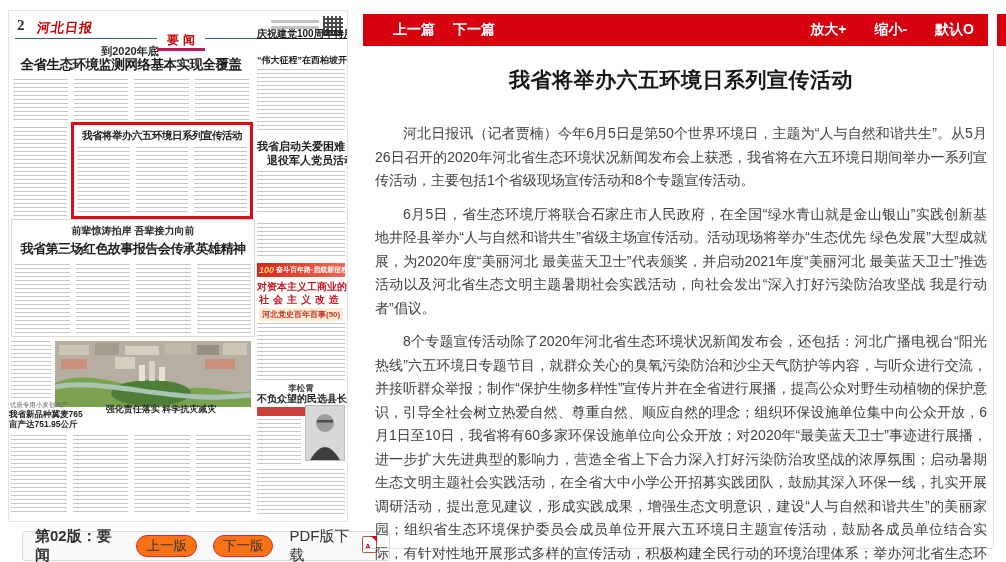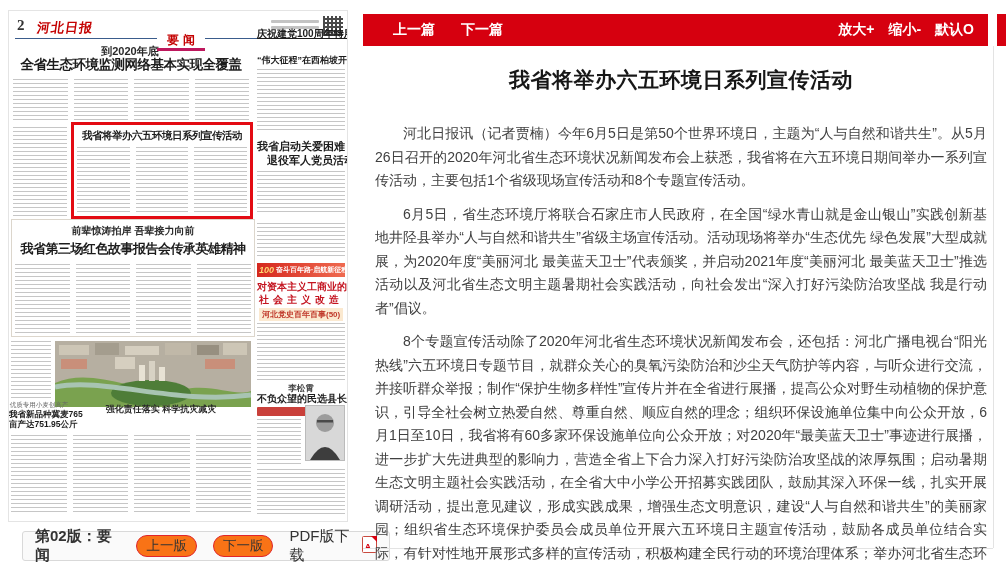--- a/index.html
+++ b/index.html
@@ -79,21 +79,21 @@
     gap:16px; padding:0 12px; }
   .pb-label { font-size:15px; font-weight:700; color:#333; }
   .pill { font-size:13.5px; color:#333; border:1px solid #e0252c; border-radius:13px;
     padding:1px 9px; background:#f97316; cursor:pointer; white-space:nowrap; }
   .pb-pdf { font-size:15px; color:#333; cursor:pointer; display:flex; align-items:center; gap:4px; }
 
   
   #toolbar { left:363px; top:14px; width:625px; height:32px; background:#d6000f;
     color:#fff; display:flex; align-items:center; justify-content:space-between;
     padding:0 14px 0 30px; font-weight:700; font-size:14px; }
-  .tb-group { display:flex; gap:26px; }
+  .tb-group { display:flex; gap:18px; }
   .tb-btn { cursor:pointer; white-space:nowrap; }
   #toolbar-sliver { left:997px; top:14px; width:9px; height:32px; background:#d6000f; }
   #panel-rborder { left:993px; top:46px; width:1px; height:502px; background:#e3e3e3; }
   #panel-bborder { left:363px; top:548px; width:630px; height:1px; background:#e3e3e3; }
   #article { left:375px; top:62px; width:612px; }
   #article h1 { text-align:center; font-size:21px; font-weight:700; color:#171717;
     letter-spacing:0.5px; margin:4px 0 28px; }
   #article p { font-size:14px; line-height:23.5px; color:#404040; text-indent:2em;
     text-align:justify; margin:0 0 10px; }
 </style>
@@ -221,21 +221,21 @@
         </svg>
       </span>
     </span>
   </div>
 
   <div id="toolbar" class="abs">
     <div class="tb-group">
       <span class="tb-btn">上一篇</span>
       <span class="tb-btn">下一篇</span>
     </div>
-    <div class="tb-group" style="gap:14px;text-align:center;">
+    <div class="tb-group" style="gap:28px;text-align:center;">
       <span class="tb-btn">放大+</span>
       <span class="tb-btn">缩小-</span>
       <span class="tb-btn">默认O</span>
     </div>
   </div>
   <div id="toolbar-sliver" class="abs"></div>
   <div id="panel-rborder" class="abs"></div>
   <div id="panel-bborder" class="abs"></div>
 
   <div id="article" class="abs">

